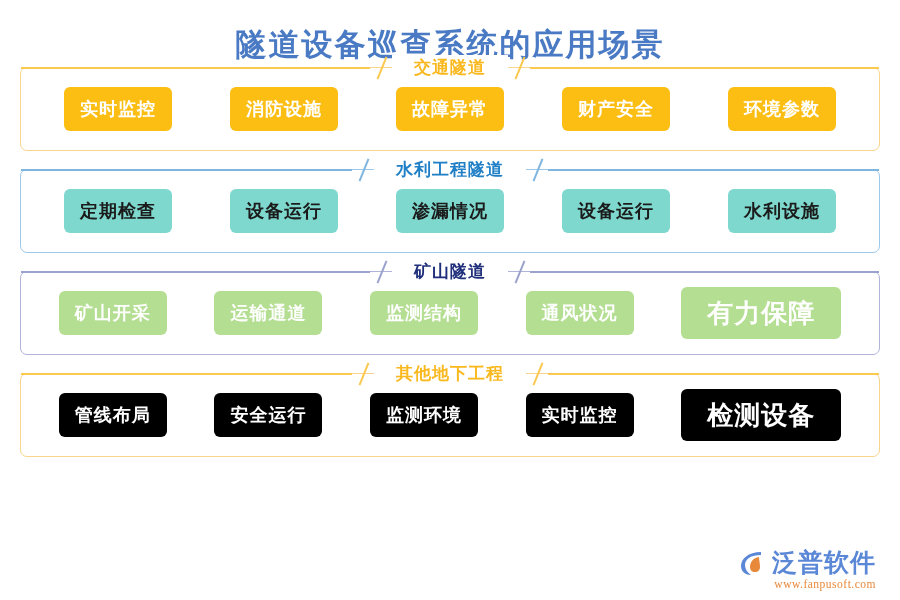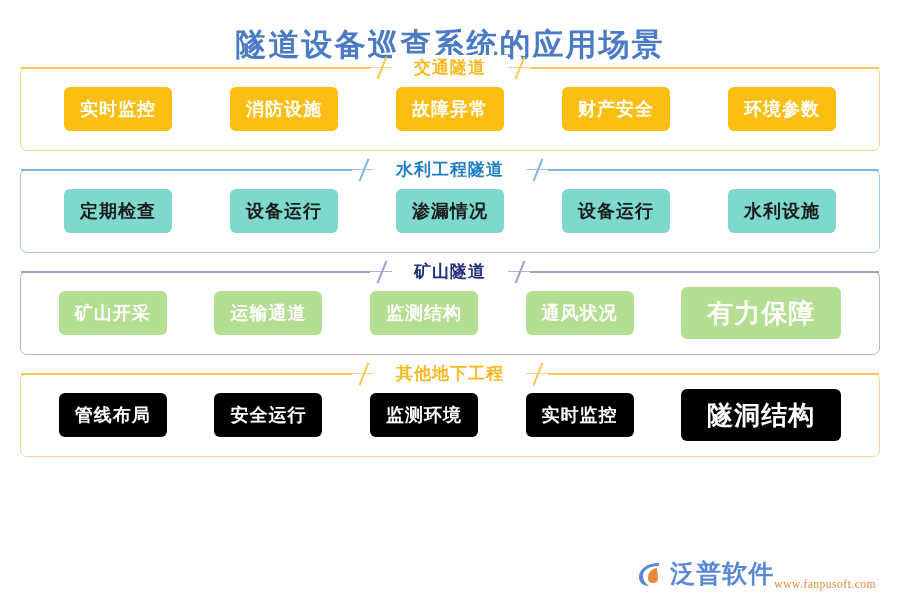--- a/index.html
+++ b/index.html
@@ -154,20 +154,21 @@
 
   
   .card.big { font-size: 26px; height: 52px; padding: 0 26px; }
 
   
   .logo {
     position: absolute;
     right: 24px;
     bottom: 10px;
     display: flex;
+    flex-direction: column;
     align-items: flex-end;
   }
   .logo-row {
     display: flex;
     align-items: center;
     gap: 4px;
   }
   .logo-mark {
     width: 30px;
     height: 30px;
@@ -254,21 +255,21 @@
         <span class="hdr-slash"></span>
         <span class="hdr-label">其他地下工程</span>
         <span class="hdr-slash"></span>
         <span class="hdr-line"></span>
       </div>
       <div class="cards">
         <div class="card c-other">管线布局</div>
         <div class="card c-other">安全运行</div>
         <div class="card c-other">监测环境</div>
         <div class="card c-other">实时监控</div>
-        <div class="card c-other big">隧洞结构</div>
+        <div class="card c-other big">检测设备</div>
       </div>
     </div>
 
   </div>
 
   <div class="logo">
     <div class="logo-row">
       <span class="logo-mark">
         <svg width="30" height="30" viewBox="0 0 30 30" xmlns="http://www.w3.org/2000/svg">
           <path d="M23 4 C10 4 3 11 3 18 C3 24 8 27 13 27 C9 24 7 21 7 17 C7 11 13 7 23 7 Z" fill="#5B88D6"></path>

